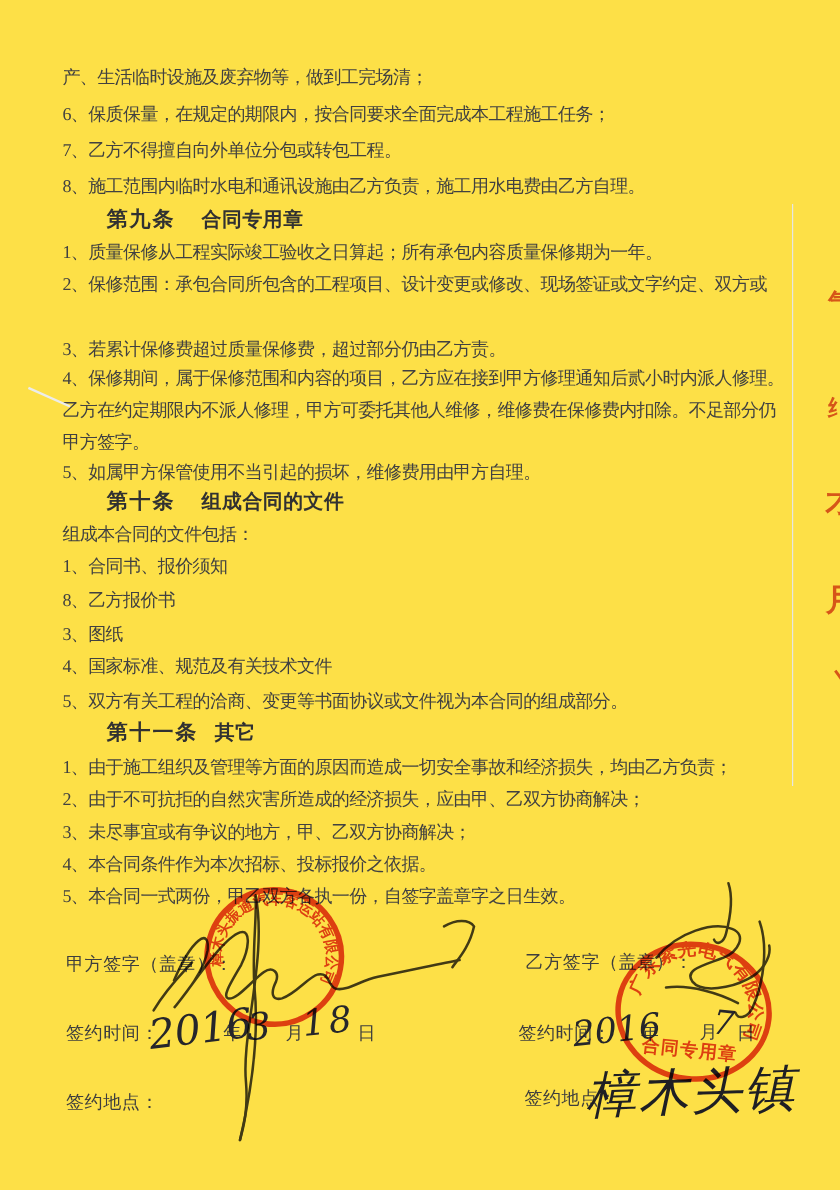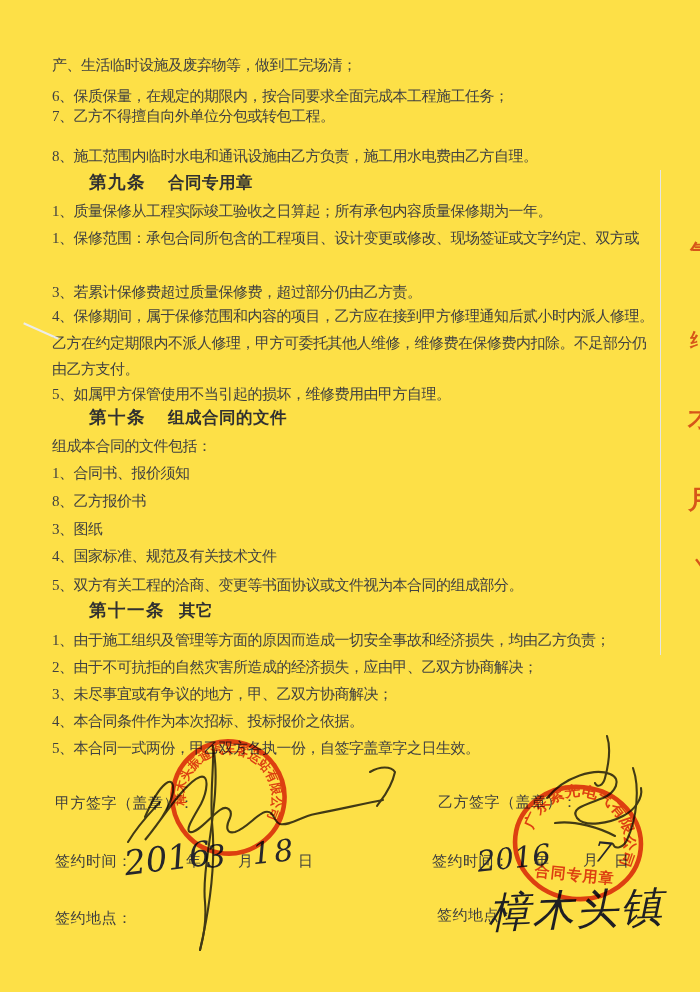--- a/index.html
+++ b/index.html
@@ -29,29 +29,29 @@
   .streak{position:absolute;left:22px;top:330px;width:38px;height:2px;background:#ececea;
           transform:rotate(24deg);}
 </style>
 </head>
 <body>
 
 <div class="page">
 
   <div class="ln" style="top:57px">产、生活临时设施及废弃物等，做到工完场清；</div>
   <div class="ln" style="top:88px">6、保质保量，在规定的期限内，按合同要求全面完成本工程施工任务；</div>
-  <div class="ln" style="top:108px">7、乙方不得擅自向外单位分包或转包工程。</div>
+  <div class="ln" style="top:118px">7、乙方不得擅自向外单位分包或转包工程。</div>
   <div class="ln" style="top:148px">8、施工范围内临时水电和通讯设施由乙方负责，施工用水电费由乙方自理。</div>
   <div class="ln hd" style="top:174px"><span class="hnum">第九条</span><span class="htit">合同专用章</span></div>
   <div class="ln" style="top:203px">1、质量保修从工程实际竣工验收之日算起；所有承包内容质量保修期为一年。</div>
-  <div class="ln" style="top:230px">1、保修范围：承包合同所包含的工程项目、设计变更或修改、现场签证或文字约定、双方或</div>
+  <div class="ln" style="top:230px">2、保修范围：承包合同所包含的工程项目、设计变更或修改、现场签证或文字约定、双方或</div>
   <div class="ln" style="top:284px">3、若累计保修费超过质量保修费，超过部分仍由乙方责。</div>
   <div class="ln" style="top:308px">4、保修期间，属于保修范围和内容的项目，乙方应在接到甲方修理通知后贰小时内派人修理。</div>
   <div class="ln" style="top:335px">乙方在约定期限内不派人修理，甲方可委托其他人维修，维修费在保修费内扣除。不足部分仍</div>
-  <div class="ln" style="top:361px">由乙方支付。</div>
+  <div class="ln" style="top:361px">甲方签字。</div>
   <div class="ln" style="top:386px">5、如属甲方保管使用不当引起的损坏，维修费用由甲方自理。</div>
   <div class="ln hd" style="top:409px"><span class="hnum">第十条</span><span class="htit">组成合同的文件</span></div>
   <div class="ln" style="top:438px">组成本合同的文件包括：</div>
   <div class="ln" style="top:465px">1、合同书、报价须知</div>
   <div class="ln" style="top:493px">8、乙方报价书</div>
   <div class="ln" style="top:521px">3、图纸</div>
   <div class="ln" style="top:548px">4、国家标准、规范及有关技术文件</div>
   <div class="ln" style="top:577px">5、双方有关工程的洽商、变更等书面协议或文件视为本合同的组成部分。</div>
   <div class="ln hd" style="top:602px"><span class="hnum" style="margin-right:14px">第十一条</span><span class="htit">其它</span></div>
   <div class="ln" style="top:632px">1、由于施工组织及管理等方面的原因而造成一切安全事故和经济损失，均由乙方负责；</div>

